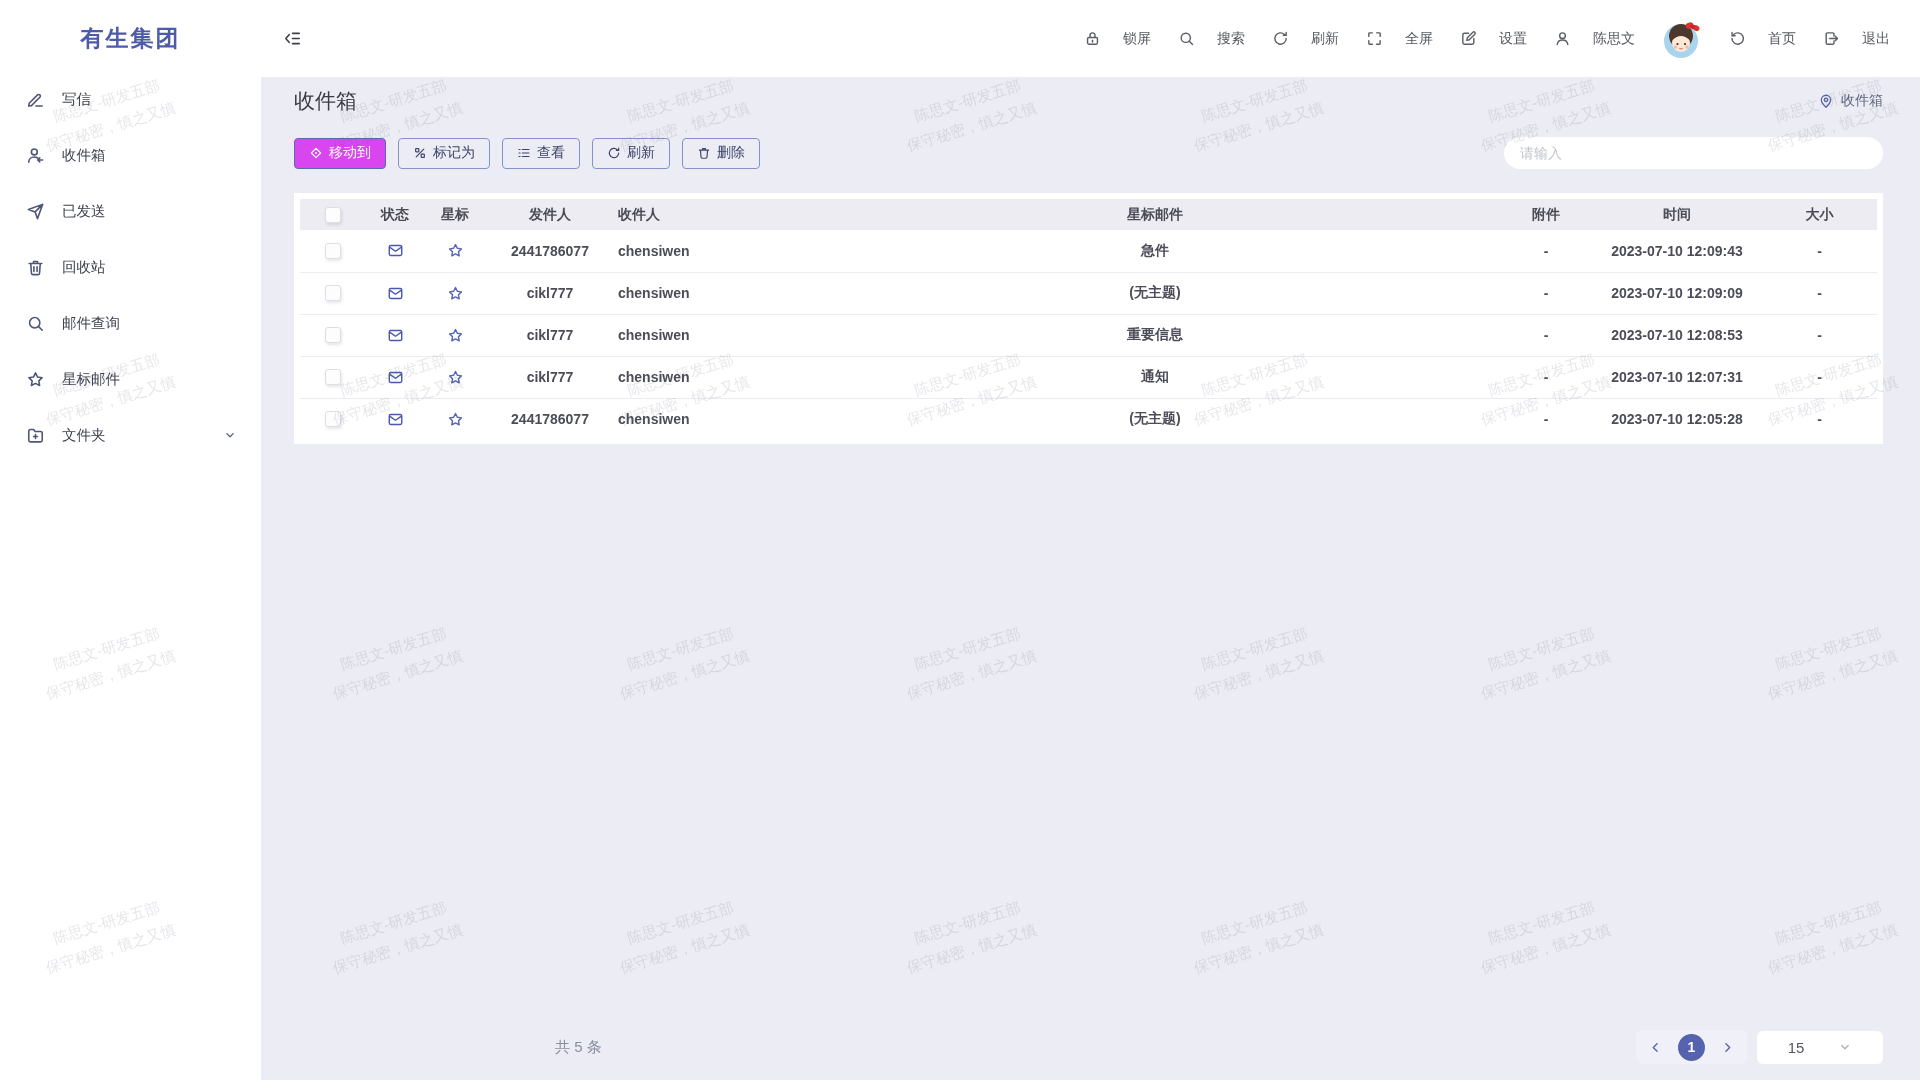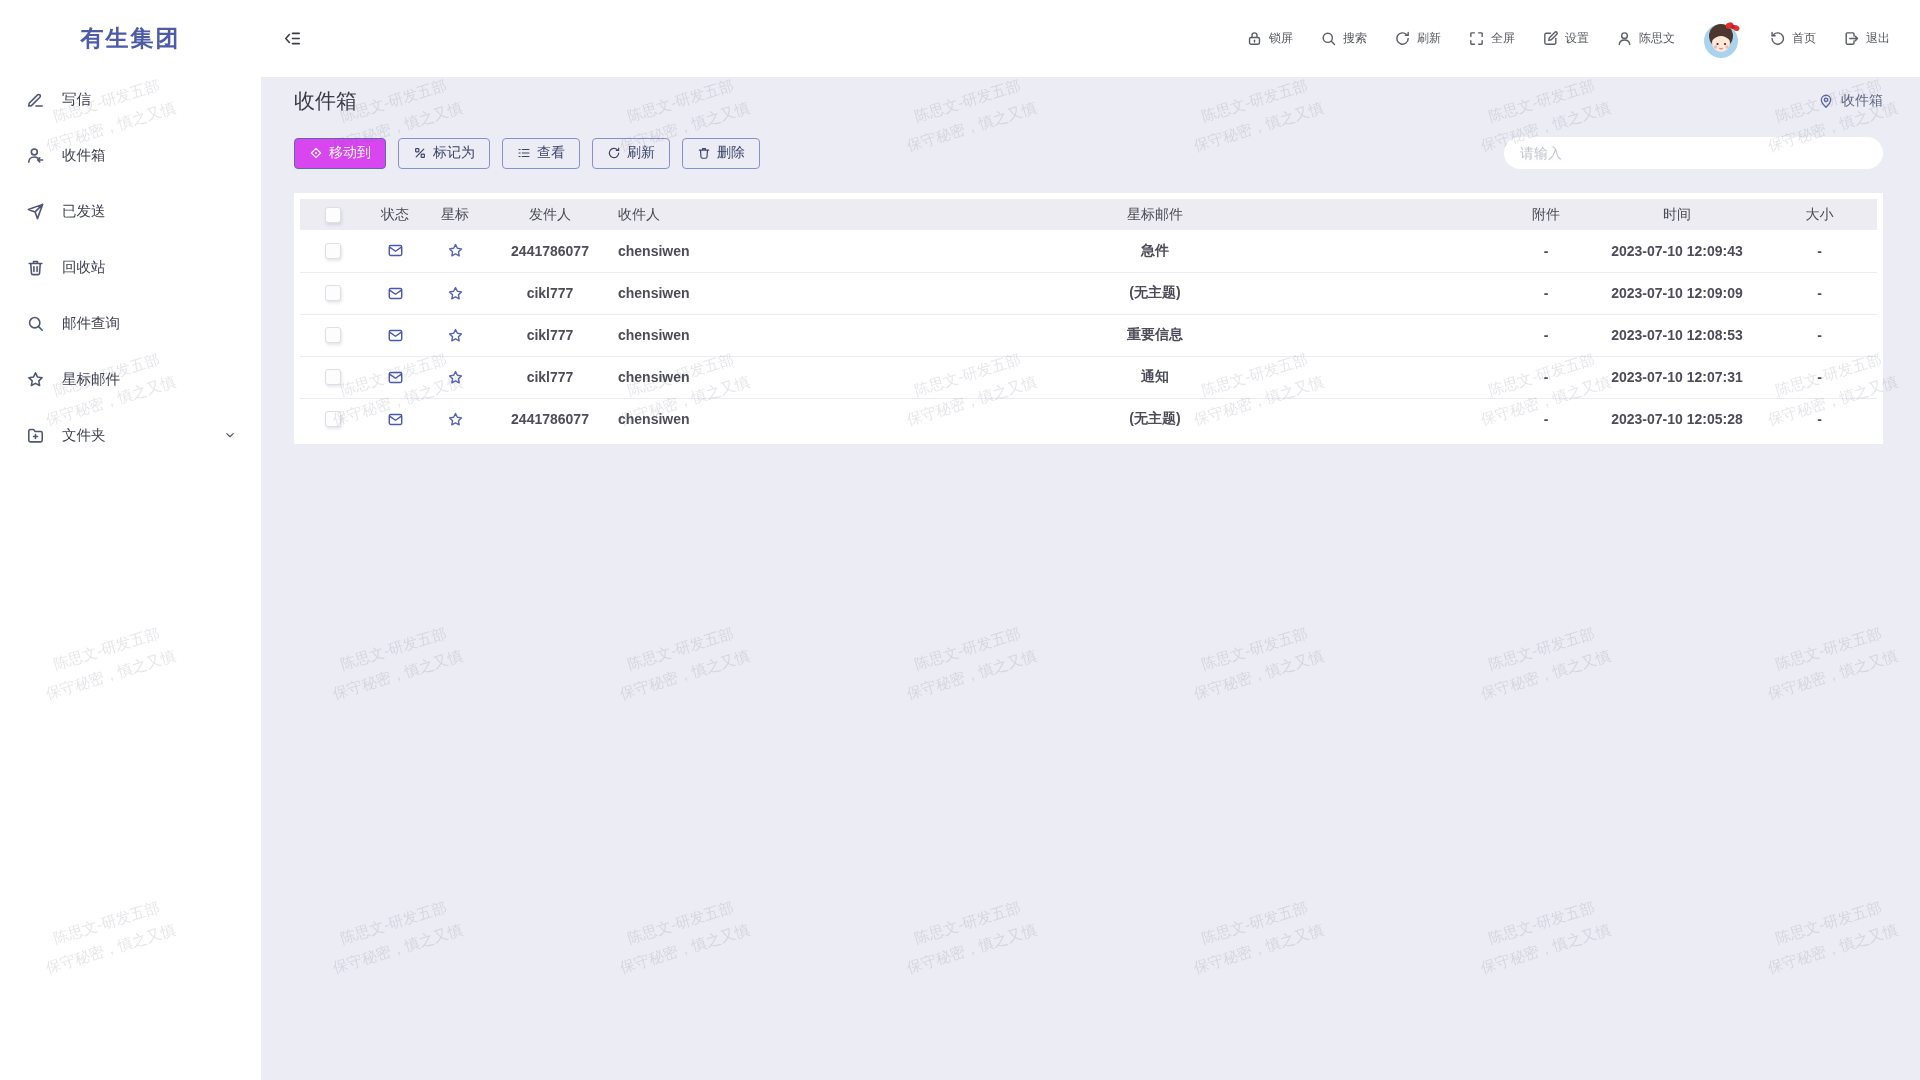--- a/index.html
+++ b/index.html
@@ -9,21 +9,21 @@
   
   .wm-layer { position:absolute; inset:0; z-index:60; pointer-events:none; overflow:hidden; }
   .wm-tile { position:absolute; transform:rotate(-17deg); font-size:15px; color:rgba(82,88,110,0.15); white-space:nowrap; line-height:1.7; }
   .wm-tile .wm-l2 { margin-left:-16px; }
 
   
   .topbar { position:absolute; top:0; left:0; right:0; height:77px; background:#ffffff; display:flex; align-items:center; z-index:5; }
   .brand { width:261px; text-align:center; font-size:23px; font-weight:bold; color:#4d5ba8; letter-spacing:2px; flex:0 0 261px; }
   .collapse-btn { margin-left:22px; color:#3c3f45; display:flex; align-items:center; cursor:pointer; }
   .topbar-right { margin-left:auto; display:flex; align-items:center; gap:27px; padding-right:30px; }
-  .tb-item { display:flex; align-items:center; gap:6px; font-size:12px; color:#55585e; cursor:pointer; white-space:nowrap; }
+  .tb-item { display:flex; align-items:center; gap:22px; font-size:14px; color:#55585e; cursor:pointer; white-space:nowrap; }
   .tb-item svg { color:#5b5e66; }
   .avatar-wrap { width:40px; height:40px; border-radius:50%; overflow:visible; cursor:pointer; display:flex; align-items:center; }
 
   
   .sidebar { position:absolute; top:59px; left:0; bottom:0; width:261px; background:#ffffff; z-index:4; padding-top:12px; }
   .side-item { display:flex; align-items:center; height:56px; padding:0 24px 0 26px; gap:17px; font-size:14.5px; color:#3e4050; cursor:pointer; }
   .side-item svg { color:#4f5678; flex:0 0 auto; }
   .side-item .lbl { flex:1 1 auto; }
   .side-item .chev { color:#8b8f9c; }
 
@@ -37,21 +37,21 @@
   .toolbar { display:flex; align-items:center; padding:22px 37px 0 33px; }
   .btn { height:31px; display:inline-flex; align-items:center; gap:6px; padding:0 14px; font-size:14px; border-radius:4px; cursor:pointer; background:transparent; border:1px solid #8791c9; color:#3d4469; margin-left:12px; white-space:nowrap; }
   .btn svg { color:inherit; }
   .btn-primary { background:#d946ef; border-color:#5a69b4; color:#ffffff; margin-left:0; }
   .toolbar-search { margin-left:auto; width:379px; height:31px; border:none; outline:none; border-radius:16px; background:#ffffff; padding:16px 16px; font-size:14px; color:#333; }
   .toolbar-search::placeholder { color:#c0c4cc; }
 
   
   .table-wrap { margin:24px 37px 0 33px; background:#ffffff; padding:6px 6px 4px 6px; }
   table { width:100%; border-collapse:collapse; table-layout:fixed; font-size:14px; }
-  thead th { background:#ececf2; height:31px; font-weight:normal; color:#4a4b55; text-align:center; }
+  thead th { background:#ececf2; height:31px; font-weight:bold; color:#4a4b55; text-align:center; }
   thead th.th-recipient { text-align:left; padding-left:4px; }
   tbody td { height:42px; border-bottom:1px solid #ebebf1; text-align:center; color:#4c4d58; font-weight:bold; }
   tbody tr:last-child td { border-bottom:none; }
   td.cell-recipient { text-align:left; padding-left:4px; }
   .checkbox { width:16px; height:16px; background:#fdfdfe; border:1px solid #dcdfe6; border-radius:3px; margin:0 auto; box-shadow:1px 2px 3px rgba(60,60,90,0.12); cursor:pointer; }
   .mail-icon { color:#4a58b0; vertical-align:middle; }
   .star-icon { color:#5565b5; vertical-align:middle; cursor:pointer; }
 
   
   .footer { position:absolute; left:294px; right:37px; bottom:16px; display:flex; align-items:center; }
@@ -556,13 +556,37 @@
           <td class="cell-recipient">chensiwen</td>
           <td>(无主题)</td>
           <td>-</td>
           <td>2023-07-10 12:05:28</td>
           <td>-</td>
         </tr>
       </tbody>
     </table>
   </div>
 
+  <div class="footer">
+    <span class="total">共 5 条</span>
+    <div class="pager">
+      <span class="pg-arrow">
+        <svg width="15" height="15" viewBox="0 0 24 24" fill="none" stroke="currentColor" stroke-width="2.4" stroke-linecap="round" stroke-linejoin="round">
+            <path d="M14.5 6 L8.5 12 l6 6"></path>
+          </svg>
+      </span>
+      <span class="pg-num">1</span>
+      <span class="pg-arrow">
+        <svg width="15" height="15" viewBox="0 0 24 24" fill="none" stroke="currentColor" stroke-width="2.4" stroke-linecap="round" stroke-linejoin="round">
+            <path d="M9.5 6 L15.5 12 l-6 6"></path>
+          </svg>
+      </span>
+    </div>
+    <div class="page-size-select">
+      <span>15</span>
+      <span class="chev">
+        <svg width="14" height="14" viewBox="0 0 24 24" fill="none" stroke="currentColor" stroke-width="2.2" stroke-linecap="round" stroke-linejoin="round">
+            <path d="M6.5 9.5 L12 15 L17.5 9.5"></path>
+          </svg>
+      </span>
+    </div>
+  </div>
 </main>
 
 </body></html>

